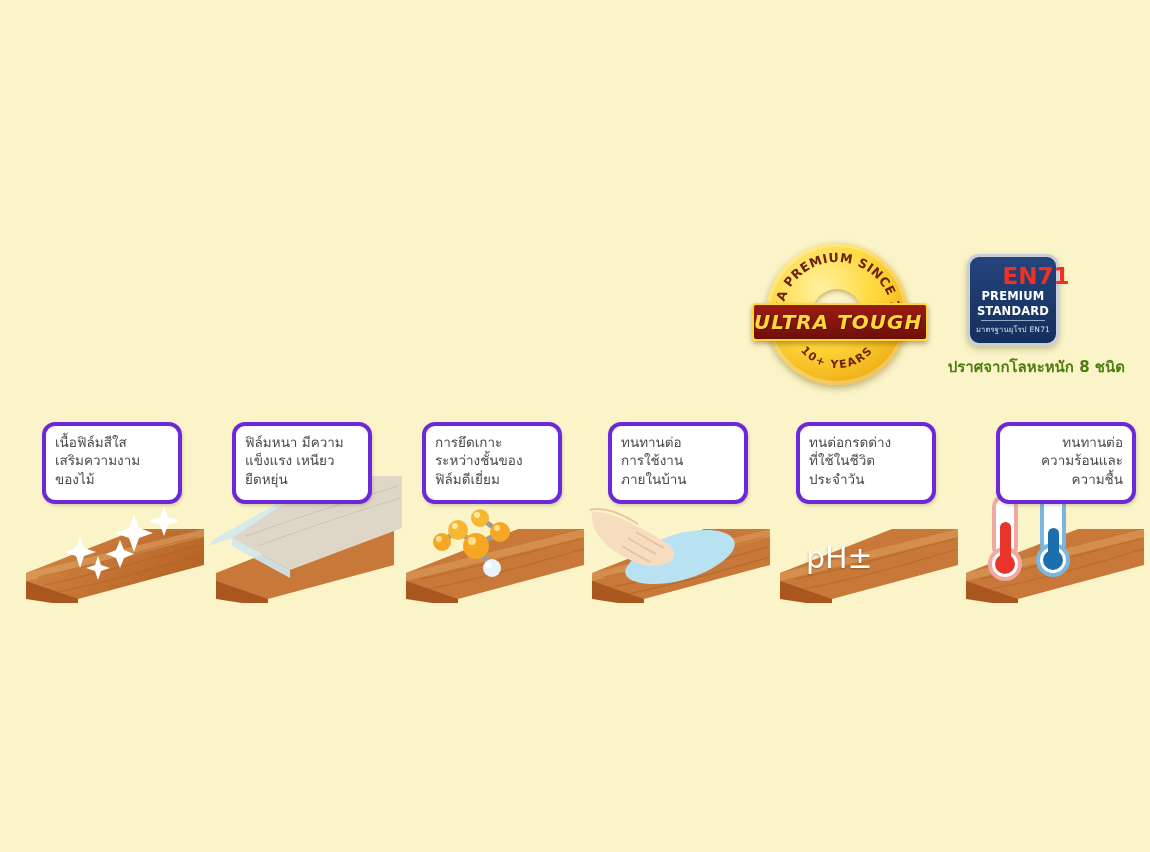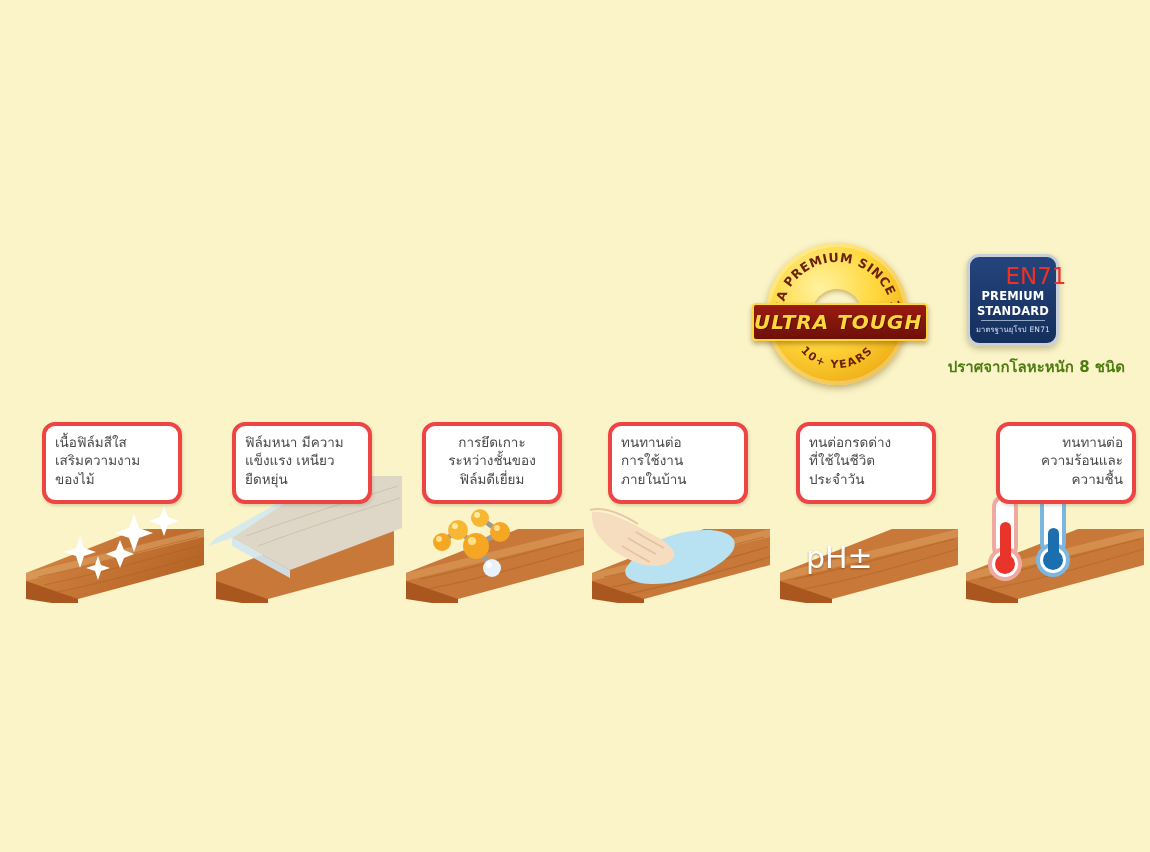--- a/index.html
+++ b/index.html
@@ -76,21 +76,21 @@
     position:absolute;left:967px;top:254px;width:92px;height:92px;
     border-radius:12px;
     background:linear-gradient(#24447c,#152f5c);
     border:3px solid #c9cfd8;
     box-shadow:0 3px 6px rgba(120,110,60,.4);
     display:flex;flex-direction:column;align-items:center;justify-content:center;
     padding:2px 3px;box-sizing:border-box;
   }
   .en71-main{
     font-family:"DejaVu Sans","Liberation Sans",sans-serif;
-    font-weight:normal;font-size:23px;color:#ee3124;line-height:1;letter-spacing:0px;margin-left:46px;
+    font-weight:bold;font-size:23px;color:#ee3124;line-height:1;letter-spacing:0px;margin-left:46px;
   }
   .en71-sub{
     font-family:"DejaVu Sans","Liberation Sans",sans-serif;
     font-weight:bold;font-size:11.5px;color:#ffffff;line-height:1.12;letter-spacing:.2px;
     margin-top:2px;text-align:center;
   }
   .en71-rule{width:64px;height:1px;background:#93a7c6;margin:3px 0 2px;}
   .en71-th{
     font-family:"DejaVu Sans","Liberation Sans",sans-serif;
     font-size:7.5px;color:#d8e2f2;letter-spacing:.2px;text-align:center;
@@ -102,21 +102,21 @@
   }
 
   
   .features{position:absolute;left:0px;top:418px;width:1150px;height:195px;}
   .feature{position:absolute;top:0;width:196px;height:195px;}
   .plank{
     position:absolute;left:2px;bottom:10px;width:186px;height:92px;
   }
   .card{
     position:absolute;left:26px;top:4px;width:140px;height:82px;
-    background:#ffffff;border:4px solid #ef4444;border-radius:13px;
+    background:#ffffff;border:4px solid #6d28d9;border-radius:13px;
     box-sizing:border-box;padding:7px 9px;
     box-shadow:1px 2px 3px rgba(120,110,60,.25);
     z-index:3;
   }
   .card p{
     margin:0;font-family:"DejaVu Sans","Liberation Sans",sans-serif;
     font-size:13.5px;line-height:1.37;color:#4a4a4a;font-weight:500;
     white-space:pre-line;
   }
   .card.right p{text-align:right;}
@@ -215,21 +215,21 @@
             <path d="M52,128 C100,110 150,94 194,80"></path>
         </g>
       </svg>
       <div class="card">
         <p>ฟิล์มหนา มีความ
 แข็งแรง เหนียว
 ยืดหยุ่น</p>
       </div>
     </div>
 
-    <div class="feature" style="left:396px;text-align:center;">
+    <div class="feature" style="left:396px;">
       <svg class="plank" viewBox="0 0 186 92">
         <polygon points="8,62 120,18 186,18 186,54 60,88 8,88" fill="#c87838"></polygon>
         <polygon points="8,62 186,18 186,26 8,70" fill="#dfa463" opacity=".5"></polygon>
         <polygon points="8,70 60,88 60,96 8,88" fill="#a9571f"></polygon>
         <g stroke="#a9601f" stroke-width="1.1" fill="none" opacity=".5">
           <path d="M22,68 C74,58 126,42 182,28"></path>
             <path d="M30,78 C84,68 136,52 186,38"></path>
         </g>
       </svg>
       <svg class="overlay-svg" viewBox="0 0 196 195">

